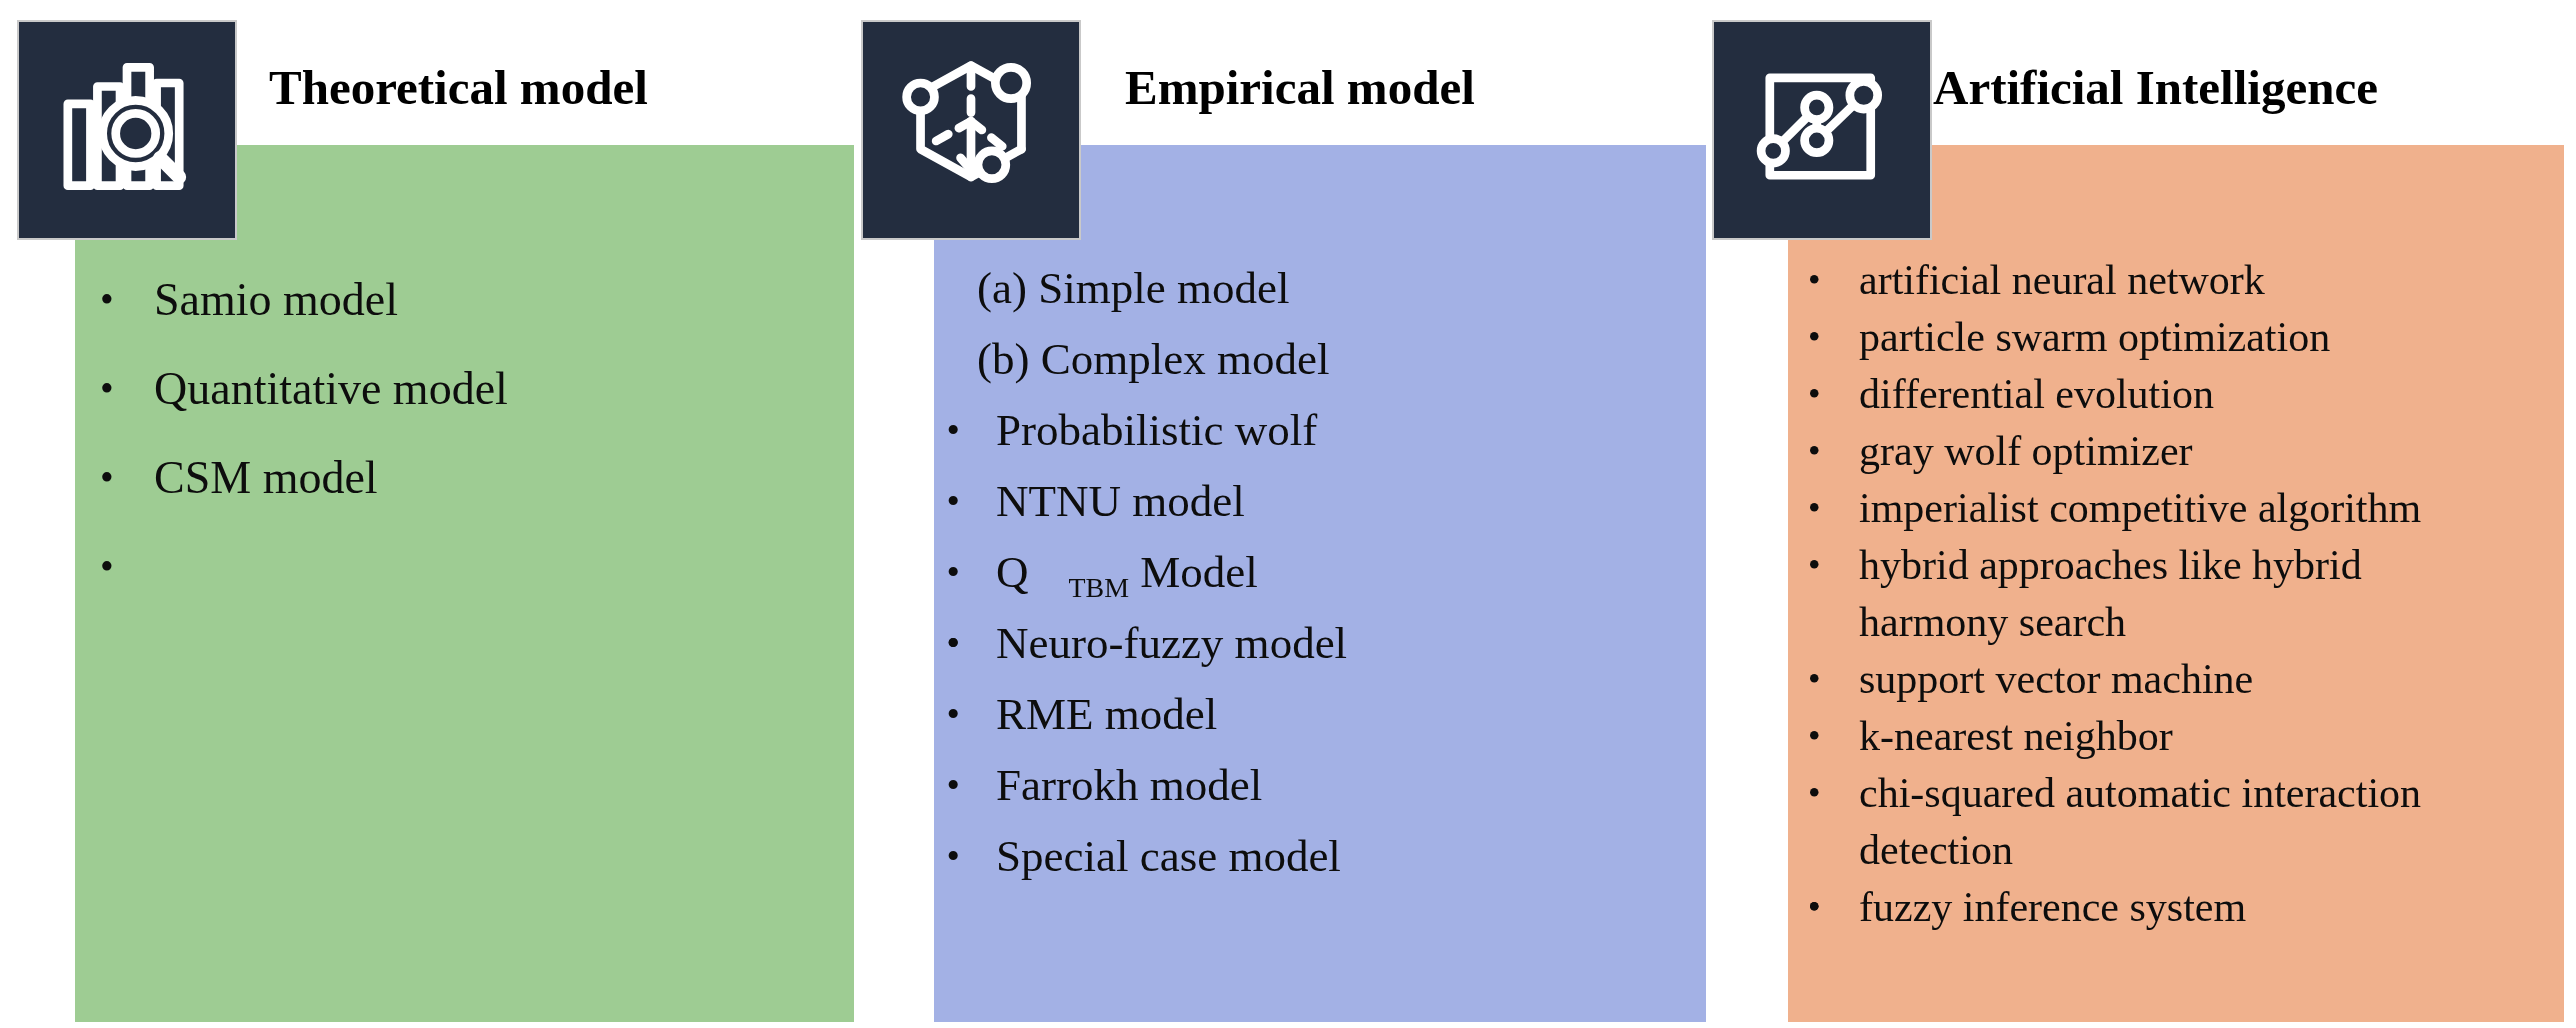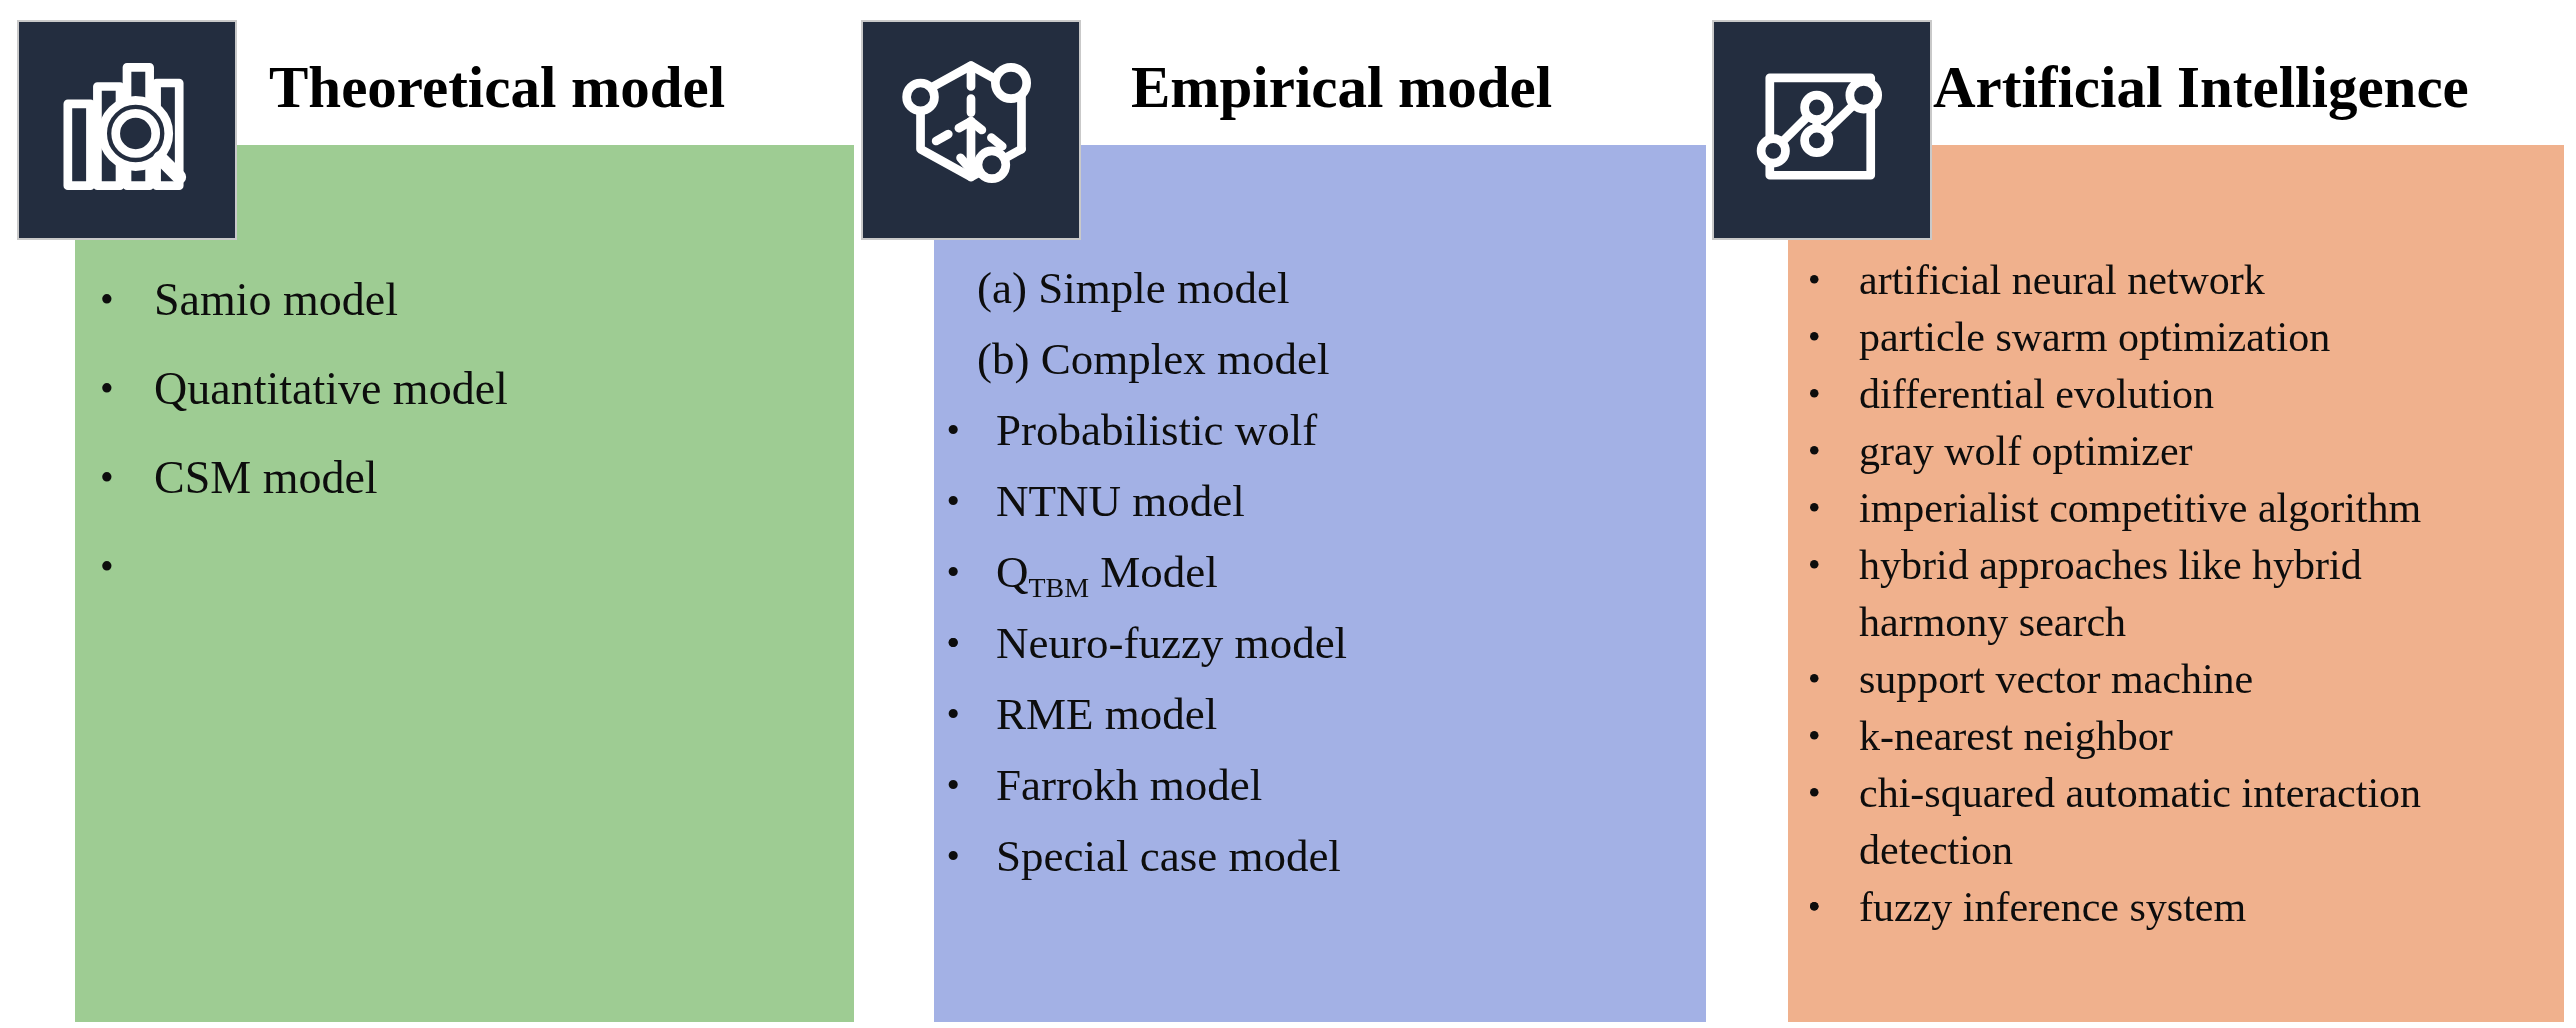--- a/index.html
+++ b/index.html
@@ -24,45 +24,45 @@
     position:absolute;top:20px;left:0;width:220px;height:220px;
     background:var(--icon_bg,#232D3F);
     border:2.3px solid #c9c9c9;box-sizing:border-box;
     display:flex;align-items:center;justify-content:center;
     z-index:2;
   }
   .iconbox svg{display:block;}
 
   .title{
     position:absolute;top:49px;margin:0;
-    font-weight:bold;font-size:59px;line-height:77px;
+    font-weight:bold;font-size:49px;line-height:77px;
     color:#000;white-space:nowrap;z-index:1;
   }
   .c1 .title{left:252px;}
-  .c2 .title{left:270px;}
+  .c2 .title{left:264px;}
   .c3 .title{left:221px;}
 
   ul{list-style:none;margin:0;padding:0;}
   .c1 ul{padding-top:110px;}
   .c2 ul{padding-top:108px;}
   .c3 ul{padding-top:107px;}
 
   li{position:relative;color:#0d0d0d;}
   .c1 li{line-height:89px;font-size:46px;padding-left:79px;}
   .c2 li{line-height:71px;font-size:45px;padding-left:62px;}
   .c2 li.lead{padding-left:43px;}
   .c3 li{line-height:57px;font-size:42px;padding-left:71px;padding-right:6.2px;}
 
   .blt{position:absolute;top:0;font-size:0.85em;}
   .c1 .blt{left:25px;}
   .c2 .blt{left:12.4px;}
   .c3 .blt{left:20px;}
 
   .txt2{display:block;}
-  sub.sub{font-size:0.62em;line-height:0;}
+  sub.sub{font-size:0.62em;line-height:0;margin-left:40px;}
 </style>
 </head>
 <body>
 
 <div>
 
   <div class="col c1">
     <div class="panel">
       <ul>
         <li class="item"><span class="blt">•</span><span class="txt">Samio model</span></li>

